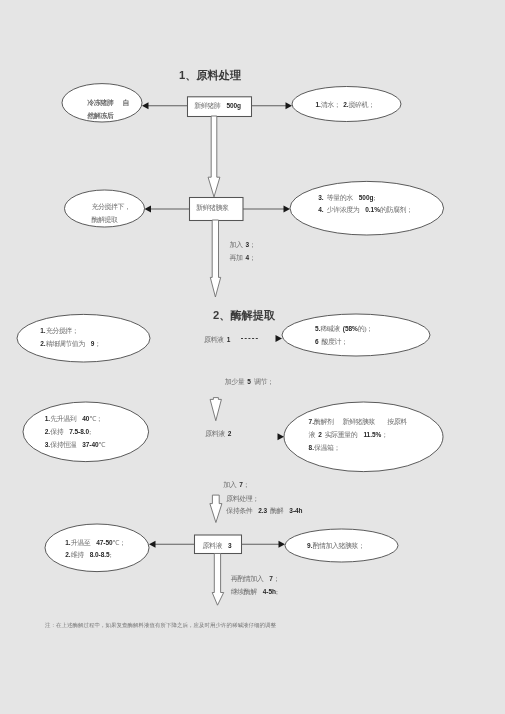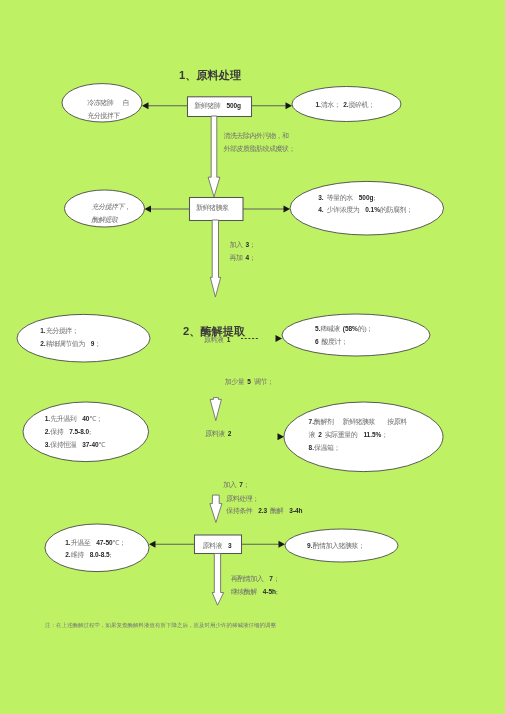--- a/index.html
+++ b/index.html
@@ -1,17 +1,17 @@
 <!DOCTYPE html>
 <html><head>
 <meta charset="utf-8">
 <style>
   html,body{margin:0;padding:0;background:#ffffff;}
   body{width:505px;height:714px;overflow:hidden;font-family:"Liberation Sans",sans-serif;}
-  #stage{position:relative;width:505px;height:714px;background:#bef264;}
+  #stage{position:relative;width:505px;height:714px;background:#e5e5e5;}
   #diagram{position:absolute;left:0;top:0;}
   .shape{fill:#ffffff;stroke:#3f3f3f;stroke-width:0.85;}
   .box{fill:#ffffff;stroke:#555;stroke-width:1.05;}
   .conn{stroke:#5e5e5e;stroke-width:1.05;fill:none;}
   .connd{stroke:#3a3a3a;stroke-width:1.1;fill:none;stroke-dasharray:2 1.7;}
   .ahead{fill:#181818;stroke:none;}
   .bigarrow{fill:#ffffff;stroke:#6e6e6e;stroke-width:0.9;stroke-linejoin:miter;}
   .txt{position:absolute;white-space:pre;}
   .sec-title{font-family:"Liberation Sans",sans-serif;font-weight:bold;font-size:11.2px;color:#3a3a3a;}
   .cn{font-family:"Liberation Serif",serif;font-size:7px;letter-spacing:-0.5px;word-spacing:1.8px;color:#6e6e6e;line-height:12.85px;}
@@ -66,41 +66,40 @@
 
   <line class="conn" x1="194.5" y1="544.2" x2="153" y2="544.2"></line>
   <polygon class="ahead" points="149,544.2 155.5,540.7 155.5,547.7"></polygon>
   <line class="conn" x1="241.5" y1="544.2" x2="281" y2="544.2"></line>
   <polygon class="ahead" points="285,544.2 278.5,540.7 278.5,547.7"></polygon>
 
   <polygon class="bigarrow" points="214.3,553.5 220.6,553.5 220.6,592.5 223.7,592.5 217.5,605.2 212.2,592.5 214.3,592.5"></polygon>
 </svg>
 
 <div class="txt sec-title" style="left:179.0px;top:68.0px;">1、原料处理</div>
-<div class="txt sec-title" style="left:183px;top:308.0px;margin-top:16px;">2、酶解提取</div>
+<div class="txt sec-title" style="left:213px;top:308.0px;">2、酶解提取</div>
 
-<div class="txt cn" style="left:87.3px;top:96.7px;"><span>冷冻猪肺   自</span><br><span>充分搅拌下</span></div>
+<div class="txt cn" style="left:87.3px;top:96.7px;font-weight:bold;"><span>冷冻猪肺   自</span><br><span>然解冻后</span></div>
 <div class="txt cn" style="left:194.3px;top:99.5px;"><span>新鲜猪肺  <b>500g</b></span></div>
 <div class="txt cn" style="left:315.4px;top:98.5px;"><span><b>1.</b>清水； <b>2.</b>搅碎机；</span></div>
 
-<div class="txt cn" style="left:91.4px;top:201.3px;font-style:italic;"><span>充分搅拌下，</span><br><span>酶解提取</span></div>
+<div class="txt cn" style="left:91.4px;top:201.3px;"><span>充分搅拌下，</span><br><span>酶解提取</span></div>
 <div class="txt cn" style="left:196.0px;top:201.8px;"><span>新鲜猪胰浆</span></div>
 <div class="txt cn" style="left:318.3px;top:191.6px;"><span><b>3.</b> 等量的水  <b>500g</b>;</span><br><span><b>4.</b> 少许浓度为  <b>0.1%</b>的防腐剂；</span></div>
 
 <div class="txt cn" style="left:40.3px;top:324.8px;"><span><b>1.</b>充分搅拌；</span><br><span><b>2.</b>精细调节值为  <b>9</b>；</span></div>
 <div class="txt cn" style="left:314.9px;top:323.3px;"><span><b>5.</b>稀碱液 <b>(58%</b>的)；</span><br><span><b>6</b> 酸度计；</span></div>
 
 <div class="txt cn" style="left:44.8px;top:413.3px;"><span><b>1.</b>先升温到  <b>40</b>℃；</span><br><span><b>2.</b>保持  <b>7.5-8.0</b>;</span><br><span><b>3.</b>保持恒温  <b>37-40</b>℃</span></div>
 <div class="txt cn" style="left:308.6px;top:416.4px;"><span><b>7.</b>酶解剂   新鲜猪胰浆    按原料</span><br><span>液 <b>2</b> 实际重量的  <b>11.5%</b>；</span><br><span><b>8.</b>保温箱；</span></div>
 
 <div class="txt cn" style="left:65.3px;top:536.5px;"><span><b>1.</b>升温至  <b>47-50</b>℃；</span><br><span><b>2.</b>维持  <b>8.0-8.5</b>;</span></div>
 <div class="txt cn" style="left:202.4px;top:540.1px;"><span>原料液  <b>3</b></span></div>
 <div class="txt cn" style="left:307.1px;top:539.8px;"><span><b>9.</b>酌情加入猪胰浆；</span></div>
 
-<div class="txt cn" style="left:223.4px;top:130.4px;"><span>清洗去除内外污物，和</span><br><span>外部皮质脂肪绞成糜状；</span></div>
 <div class="txt cn" style="left:229.4px;top:238.8px;"><span>加入 <b>3</b>；</span><br><span>再加 <b>4</b>；</span></div>
 <div class="txt cn" style="left:224.7px;top:375.7px;"><span>加少量 <b>5</b> 调节；</span></div>
 <div class="txt cn" style="left:223.2px;top:479px;"><span>加入 <b>7</b>；</span></div>
 <div class="txt cn" style="left:226.2px;top:492.6px;"><span>原料处理；</span><br><span>保持条件  <b>2.3</b> 酶解  <b>3-4h</b></span></div>
 <div class="txt cn" style="left:230.7px;top:572.9px;"><span>再酌情加入  <b>7</b>；</span><br><span>继续酶解  <b>4-5h</b>;</span></div>
 
 <div class="txt cn" style="left:204.1px;top:334.2px;"><span>原料液 <b>1</b></span></div>
 <div class="txt cn" style="left:205.2px;top:428.3px;"><span>原料液 <b>2</b></span></div>
 
 <div class="txt note" style="left:45.0px;top:622.0px;">注：在上述酶解过程中，如果复查酶解料液值有所下降之后，应及时用少许的稀碱液仔细的调整</div>

